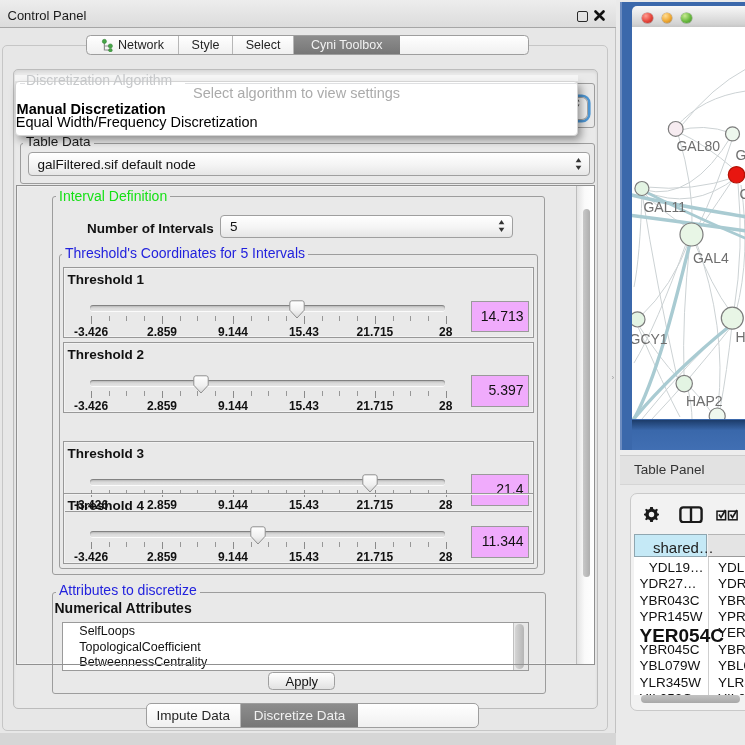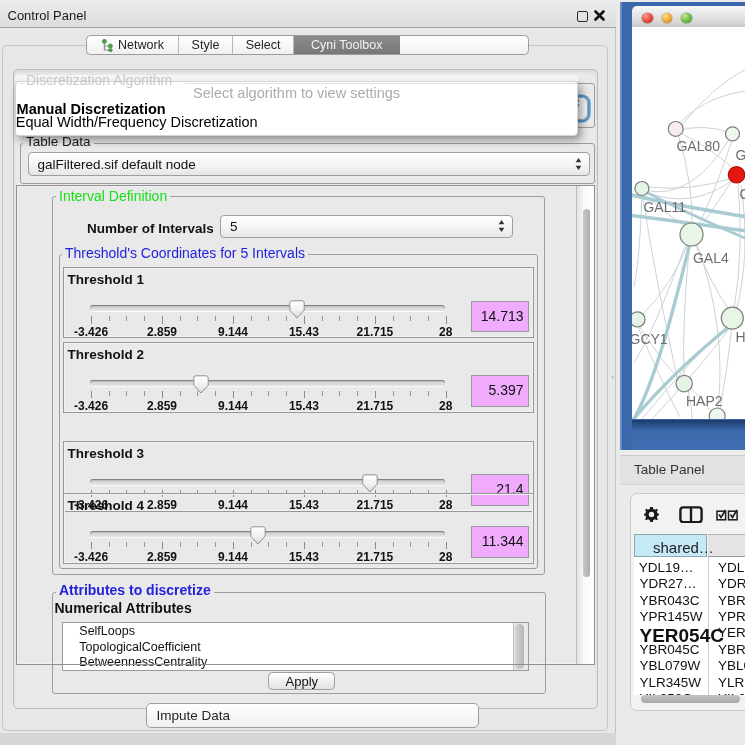--- a/index.html
+++ b/index.html
@@ -139,21 +139,21 @@
 
 <div class="abs" style="left:633.7px;top:533.8px;width:73.6px;height:23px;background:#c5e9f6;
   border:1px solid #8fa6b0;box-sizing:border-box;"></div>
 <div class="abs" style="left:708.3px;top:533.8px;width:40px;height:23px;background:#e4e4e4;
   border-top:1px solid #b5b5b5;border-bottom:1px solid #9a9a9a;box-sizing:border-box;"></div>
 <div class="abs" style="left:653px;top:538.5px;font-size:15px;color:#222;">shared…</div>
 <div class="abs" style="left:729.5px;top:538.5px;font-size:13.5px;color:#000000;margin-left:16px;">na</div>
 
 <div class="abs" style="left:633.7px;top:556.8px;width:111.3px;height:138.7px;background:#ffffff;overflow:hidden;">
   <div style="position:absolute;left:74.6px;top:0;width:1px;height:139px;background:#cfcfcf;"></div>
-<div style="position:absolute;left:5px;top:3.0px;font-size:13.5px;color:#111;">YDL19…</div>
+<div style="position:absolute;left:15px;top:3.0px;font-size:13.5px;color:#111;">YDL19…</div>
     <div style="position:absolute;left:84.2px;top:3.0px;font-size:13.5px;color:#111;">YDL1</div>
 <div style="position:absolute;left:5.8px;top:19.4px;font-size:13.5px;color:#111;">YDR27…</div>
     <div style="position:absolute;left:84.2px;top:19.4px;font-size:13.5px;color:#111;">YDR2</div>
 <div style="position:absolute;left:5.8px;top:35.8px;font-size:13.5px;color:#111;">YBR043C</div>
     <div style="position:absolute;left:84.2px;top:35.8px;font-size:13.5px;color:#111;">YBR0</div>
 <div style="position:absolute;left:5.8px;top:52.2px;font-size:13.5px;color:#111;">YPR145W</div>
     <div style="position:absolute;left:84.2px;top:52.2px;font-size:13.5px;color:#111;">YPR1</div>
 <div style="position:absolute;left:5.8px;top:68.6px;font-size:19px;color:#111;font-weight:bold;">YER054C</div>
     <div style="position:absolute;left:84.2px;top:68.6px;font-size:13.5px;color:#111;">YER0</div>
 <div style="position:absolute;left:5.8px;top:85.0px;font-size:13.5px;color:#111;">YBR045C</div>
@@ -325,40 +325,41 @@
           <stop offset="0" stop-color="#ffffff"></stop>
           <stop offset="0.6" stop-color="#efefef"></stop>
           <stop offset="1" stop-color="#d6d6d6"></stop>
         </linearGradient>
       </defs>
     </svg>
     <div class="vfield">11.344</div>
   </div>
 
 <div class="grp" style="left:52px;top:591.5px;width:492px;height:100px;"></div>
-<div class="grptitle" style="left:56px;top:581.5px;font-size:14px;color:#2222dd;font-weight:bold;">Attributes to discretize</div>
+<div class="grptitle" style="left:56px;top:581.5px;font-size:14px;color:#2222dd;">Attributes to discretize</div>
 <div class="abs" style="left:54.5px;top:599.5px;font-size:14px;font-weight:bold;color:#111;">Numerical Attributes</div>
 <div class="abs" style="left:62.3px;top:622.2px;width:466.3px;height:48.6px;background:#ffffff;
   border:1px solid #9a9a9a;box-sizing:border-box;overflow:hidden;">
   <div style="position:absolute;left:16px;top:1px;font-size:12.5px;color:#111;">SelfLoops</div>
   <div style="position:absolute;left:16px;top:16.5px;font-size:12.5px;color:#111;">TopologicalCoefficient</div>
   <div style="position:absolute;left:16px;top:32px;font-size:12.5px;color:#111;">BetweennessCentrality</div>
   <div style="position:absolute;right:0;top:0;width:14px;height:48.6px;background:#e8e8e8;border-left:1px solid #c0c0c0;">
     <div style="position:absolute;left:1.5px;top:1px;width:9px;height:45px;border-radius:4.5px;background:linear-gradient(to right,#d5d5d5,#b5b5b5);"></div>
   </div>
 </div>
 
 <div class="abs" style="left:16.5px;top:664.3px;width:559px;height:1px;background:#909090;"></div>
 
 <div class="abs" style="left:268.2px;top:672.3px;width:67.3px;height:18px;border:1px solid #9f9f9f;border-radius:4.5px;
   background:linear-gradient(#ffffff,#efefef 55%,#e2e2e2);display:flex;align-items:center;justify-content:center;
   font-size:13px;color:#111;box-sizing:border-box;text-align:right;">Apply</div>
 
 <div class="seg" style="left:145.5px;top:702.8px;width:331.5px;height:23.2px;border-radius:5px;font-size:13.5px;">
   <div class="s" style="width:93.5px;">Impute Data</div>
+  <div class="s sel" style="width:117px;">Discretize Data</div>
 </div>
 
 <div class="abs" style="left:611.5px;top:373px;width:4px;height:8px;color:#9a9a9a;font-size:8px;">›</div>
 
 <div class="abs" style="left:14.5px;top:81px;width:563.5px;height:55px;background:#ffffff;border-radius:4px;
   border:1px solid #d4d4d4;box-shadow:3px 4px 9px rgba(0,0,0,0.4);box-sizing:border-box;"></div>
 <div class="abs" style="left:20px;top:83px;width:5px;height:1px;background:#dfe0e2;"></div>
 <div class="abs" style="left:185px;top:83px;width:391px;height:1px;background:#dfe0e2;"></div>
 <div class="abs" style="left:14.5px;top:75px;width:563.5px;height:6px;background:rgba(255,255,255,0.55);"></div>
 <div class="abs" style="left:26px;top:72px;font-size:14px;color:#c6c8ca;">Discretization Algorithm</div>

